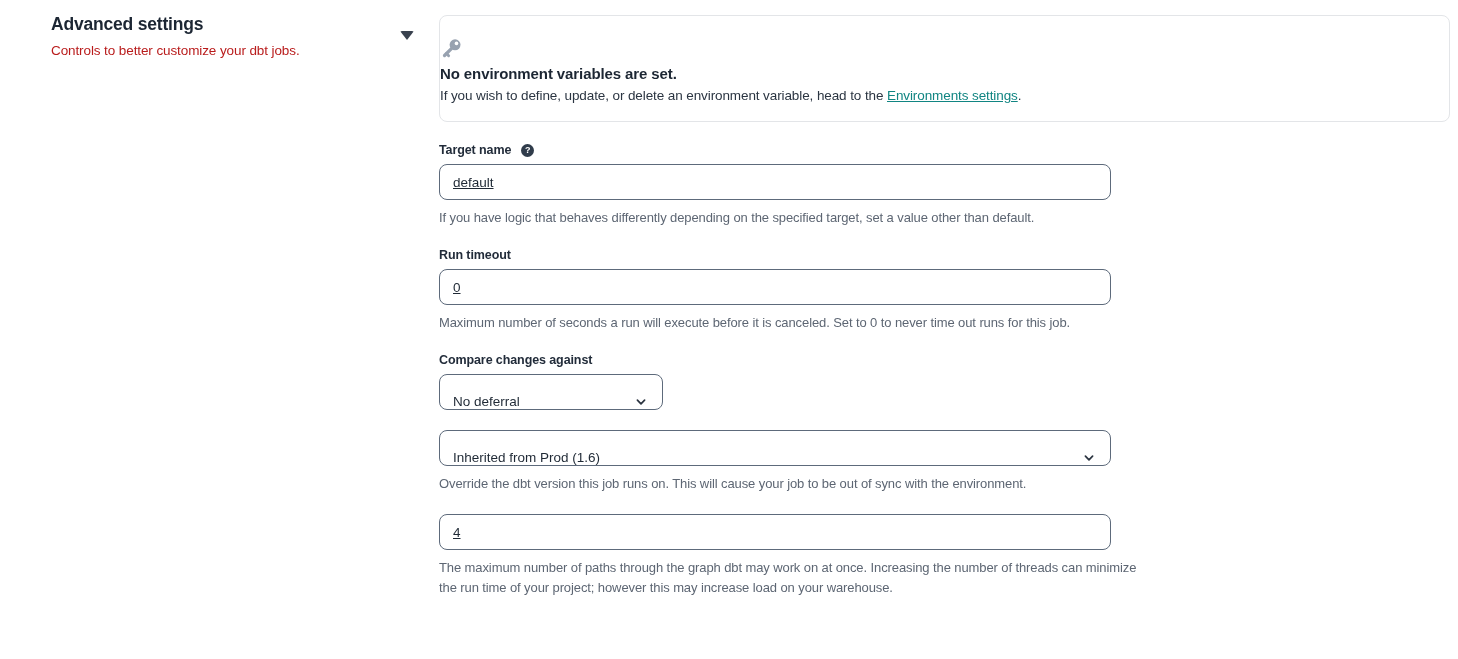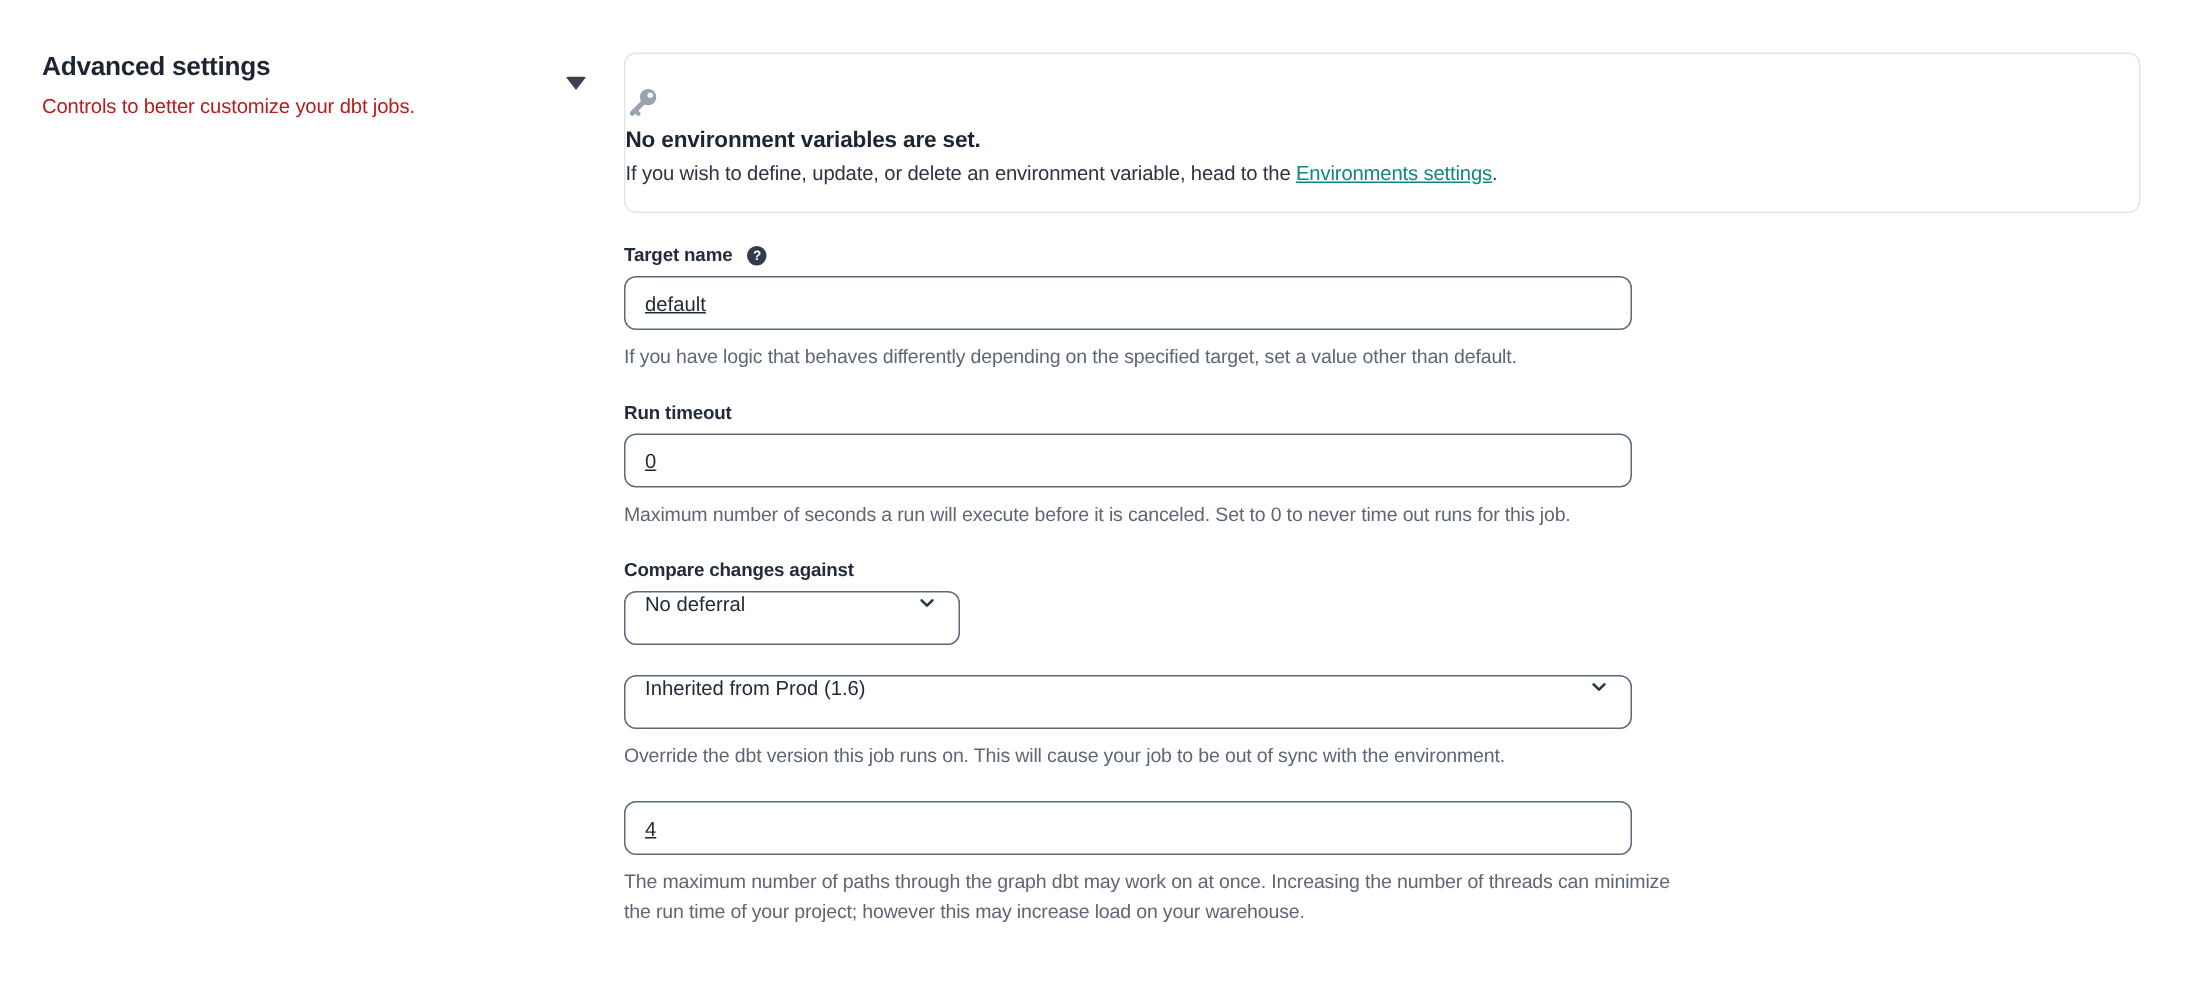--- a/index.html
+++ b/index.html
@@ -3,21 +3,21 @@
 <meta charset="utf-8">
 <style>
   * { box-sizing: border-box; }
   html, body { margin: 0; padding: 0; }
   body {
     width: 1458px; height: 659px;
     background: #ffffff;
     font-family: "Liberation Sans", "DejaVu Sans", sans-serif;
     color: #212b38;
   }
-  .page { display: flex; padding: 32px 0 0 28px; }
+  .page { display: flex; padding: 12px 0 0 28px; margin-left: 23px; }
 
   
   .header-col { width: 349px; flex: 0 0 349px; padding-top: 2px; }
   .page-title {
     margin: 0; font-size: 17.5px; font-weight: 700; color: #1c2633;
     letter-spacing: -0.2px; line-height: 1.25;
   }
   .page-subtitle {
     margin: 7px 0 0 0; font-size: 13.5px; color: #b91c1c; letter-spacing: -0.1px;
   }
@@ -59,21 +59,21 @@
   .text-input {
     width: 672px; height: 36px;
     border: 1px solid #5d6a7b; border-radius: 8px;
     padding: 0 13px; font-size: 13.5px; color: #1f2935;
     font-family: inherit; outline: none; background: #ffffff; text-decoration: underline;
   }
 
   .select-box {
     width: 672px; height: 36px;
     border: 1px solid #5d6a7b; border-radius: 8px;
-    display: flex; align-items: flex-start; justify-content: space-between;
+    display: flex; align-items: flex-end; justify-content: space-between;
     padding: 0 14px 0 13px; cursor: pointer; background: #ffffff;
   }
   .select-box.narrow { width: 224px; }
   .select-value { font-size: 13.5px; color: #1f2935; }
   .chevron-icon { width: 14px; height: 14px; flex: 0 0 14px; }
 
   .field-help {
     margin-top: 8px; font-size: 13px; color: #5d6673;
     letter-spacing: -0.1px; line-height: 20px; width: 700px;
   }

